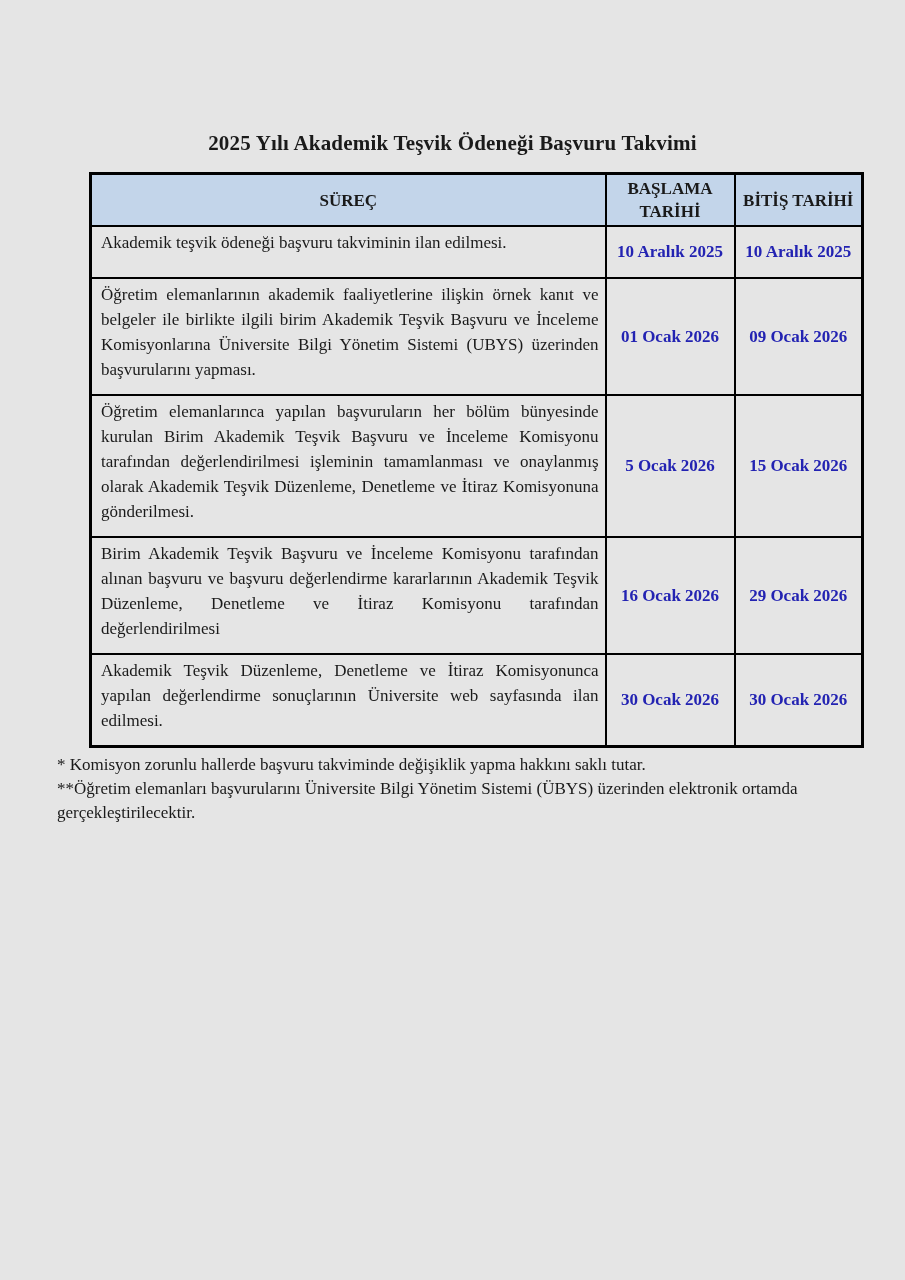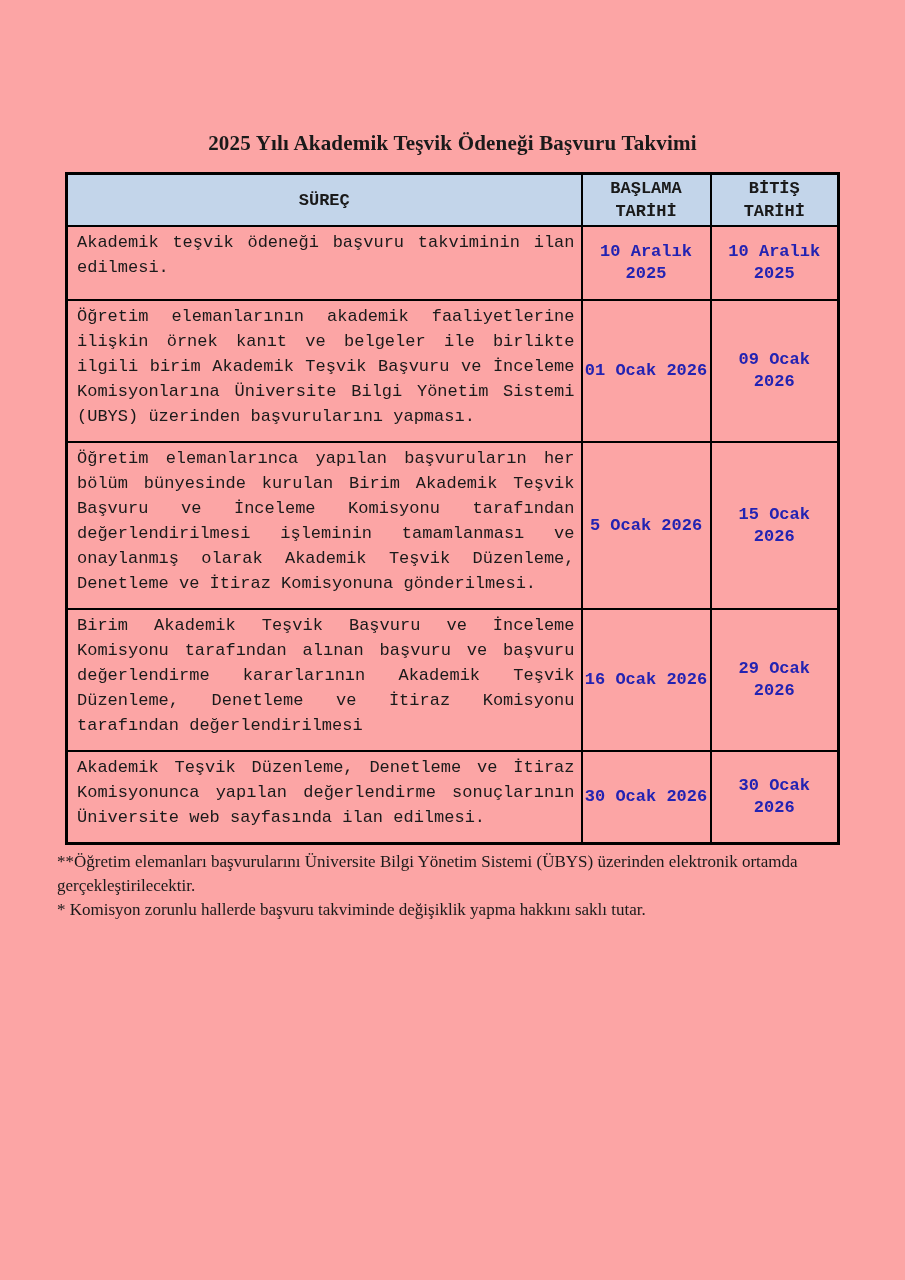--- a/index.html
+++ b/index.html
@@ -12,38 +12,37 @@
   html, body {
     width: 905px;
     background: #ffffff;
     font-family: "Liberation Serif", "DejaVu Serif", serif;
     color: var(--text-color);
   }
   .page {
     position: relative;
     width: 905px;
     height: 1280px;
-    background: #fca5a5;
+    background: #e5e5e5;
     overflow: hidden;
   }
   .title {
     padding-top: 131px;
     text-align: center;
     font-size: 21px;
     font-weight: bold;
     letter-spacing: 0.2px;
     margin-bottom: 16px;
   }
   table.schedule {
     border-collapse: collapse;
     table-layout: fixed;
-    margin-left: 65px;
+    margin-left: 89px;
     width: 772px;
     border: 3px solid var(--border-color);
-    font-family: Liberation Mono, monospace;
   }
   table.schedule th,
   table.schedule td {
     border: 2px solid var(--border-color);
     font-size: 17px;
   }
   col.col-surec { width: 515px; }
   col.col-start { width: 129px; }
   col.col-end   { width: 128px; }
   th {
@@ -126,17 +125,17 @@
       </tr>
       <tr class="r5">
         <td class="c-surec">Akademik Teşvik Düzenleme, Denetleme ve İtiraz Komisyonunca yapılan değerlendirme sonuçlarının Üniversite web sayfasında ilan edilmesi.</td>
         <td class="c-date">30 Ocak 2026</td>
         <td class="c-date">30 Ocak 2026</td>
       </tr>
     </tbody>
   </table>
 
   <div class="footnotes">
+    <p>* Komisyon zorunlu hallerde başvuru takviminde değişiklik yapma hakkını saklı tutar.</p>
     <p>**Öğretim elemanları başvurularını Üniversite Bilgi Yönetim Sistemi (ÜBYS) üzerinden elektronik ortamda gerçekleştirilecektir.</p>
-    <p>* Komisyon zorunlu hallerde başvuru takviminde değişiklik yapma hakkını saklı tutar.</p>
   </div>
 
 </div>
 
 </body></html>

